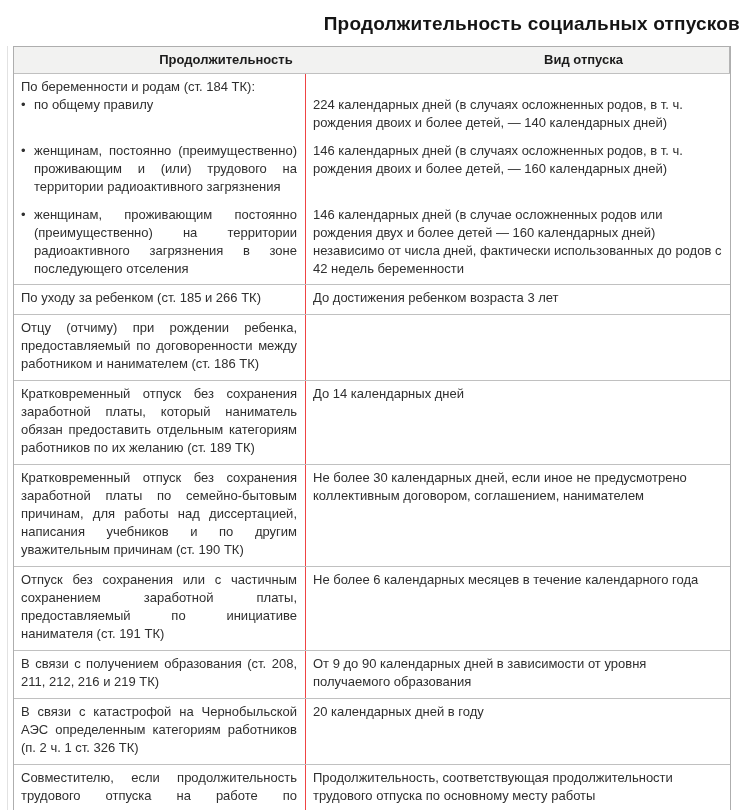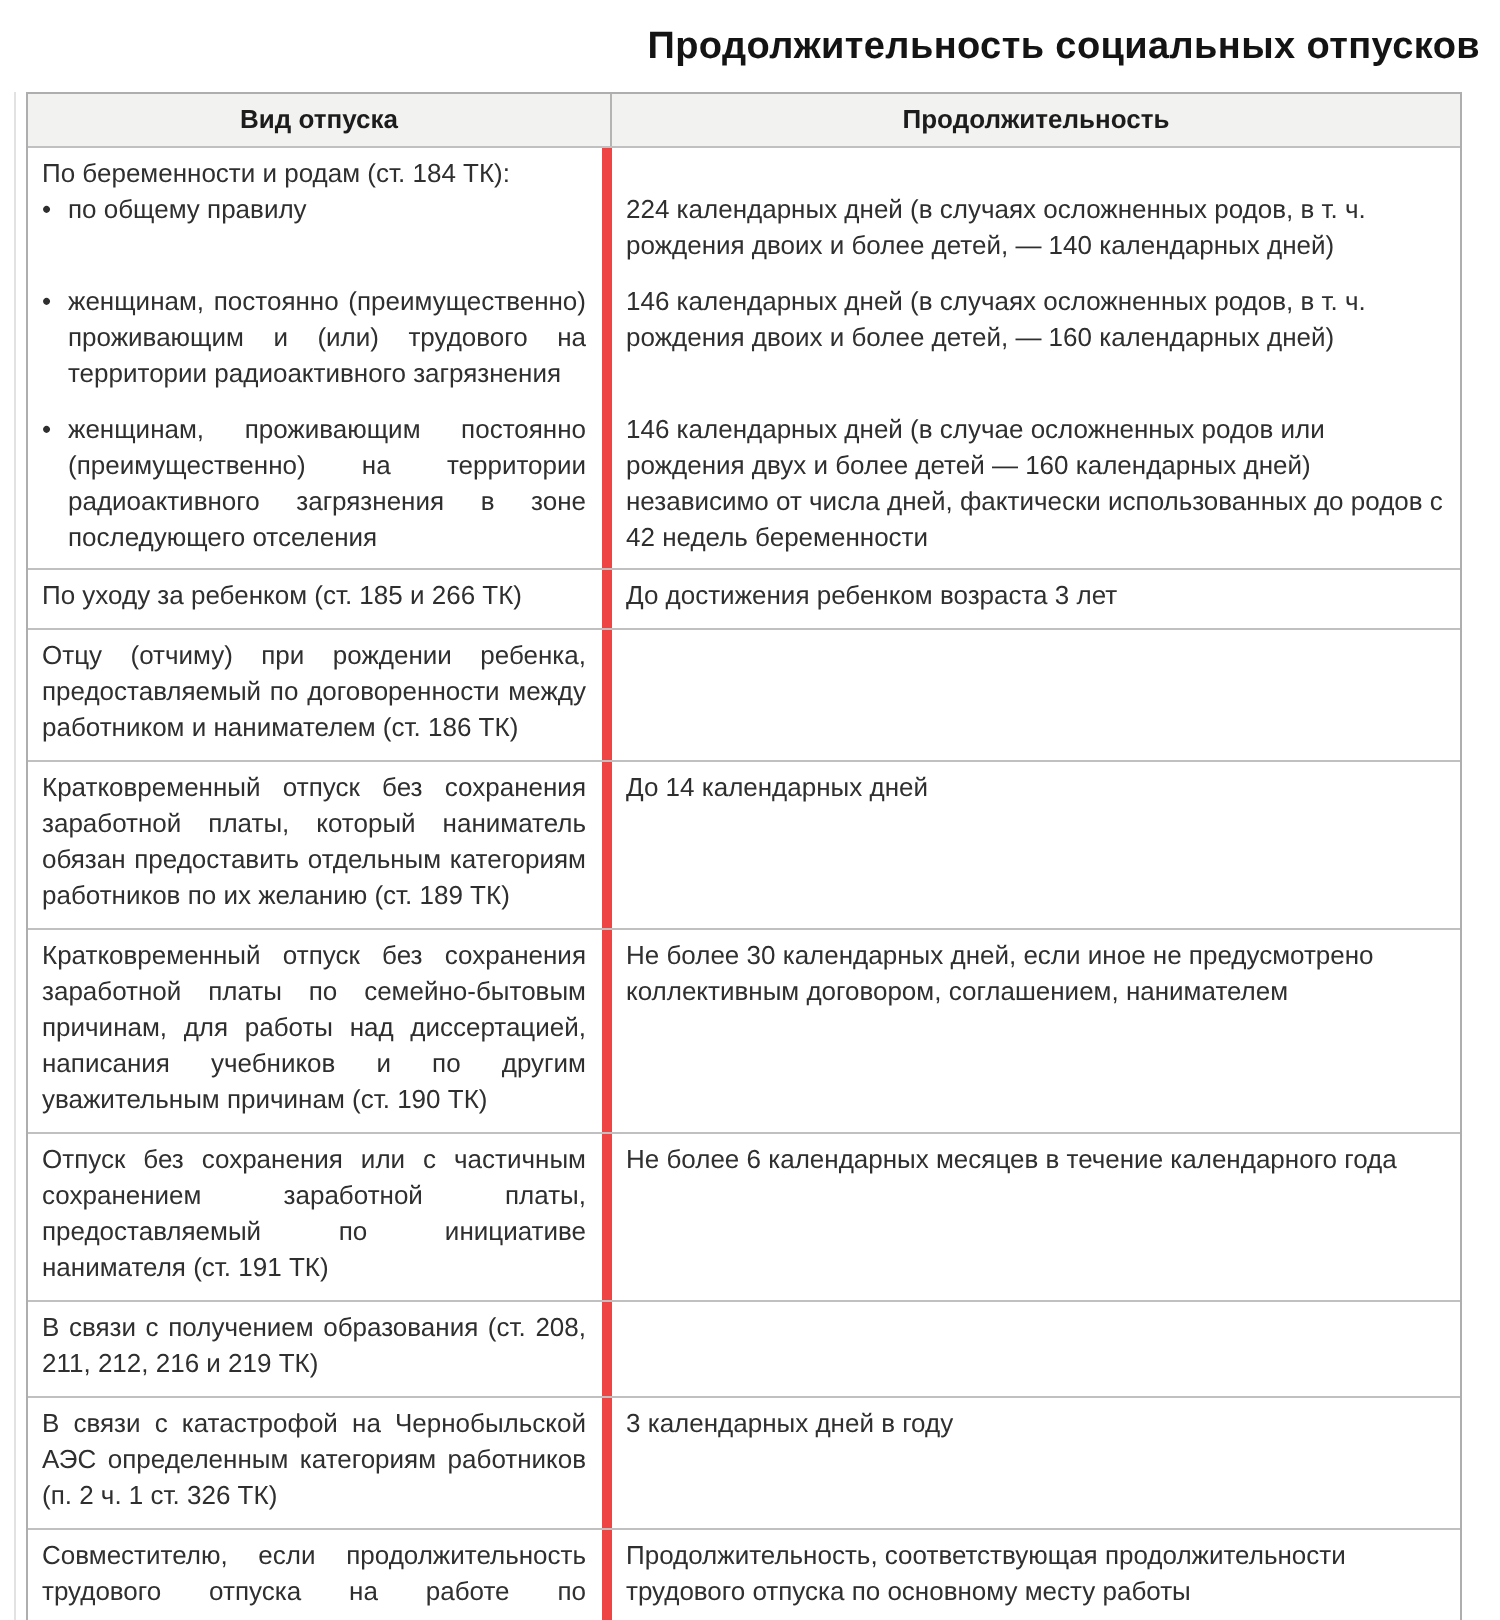--- a/index.html
+++ b/index.html
@@ -39,21 +39,21 @@
     display:flex;
     border-top:1px solid #c0c0c0;
     font-size:13px;line-height:18px;
   }
   .cell{
     box-sizing:border-box;
     padding:4px 8px 7px 7px;
   }
   .cell.left{
     width:292px;
-    border-right:5px solid #ef4444;
+    border-right:1px solid #ef4444;
     text-align:justify;
   }
   .cell.right{ flex:1; }
   
   .row.group{ flex-direction:column; }
   .pair{ display:flex; }
   .pair .cell{ padding-top:0; padding-bottom:10px; }
   .pair:first-child .cell{ padding-top:4px; }
   .pair:last-child .cell{ padding-bottom:6px; }
   .bullet-item{ display:flex; }
@@ -64,22 +64,22 @@
 </head>
 <body>
 
 <div class="page-edge"></div>
 
 <div class="title">Продолжительность социальных отпусков</div>
 
 <div class="table">
 
   <div class="thead">
+    <div class="th right">Продолжительность</div>
     <div class="th left">Вид отпуска</div>
-    <div class="th right">Продолжительность</div>
   </div>
 
   <div class="row group">
     <div class="pair">
       <div class="cell left">
         <div>По беременности и родам (ст. 184 ТК):</div>
         <div class="bullet-item">
           <span class="marker">•</span>
           <span class="btext">по общему правилу</span>
         </div>
@@ -133,25 +133,26 @@
     <div class="cell right">Не более 30 календарных дней, если иное не предусмотрено коллективным договором, соглашением, нанимателем</div>
   </div>
 
   <div class="row">
     <div class="cell left">Отпуск без сохранения или с частичным сохранением заработной платы, предоставляемый по инициативе нанимателя (ст. 191 ТК)</div>
     <div class="cell right">Не более 6 календарных месяцев в течение календарного года</div>
   </div>
 
   <div class="row">
     <div class="cell left">В связи с получением образования (ст. 208, 211, 212, 216 и 219 ТК)</div>
+    <div class="cell right">От 9 до 90 календарных дней в зависимости от уровня получаемого образования</div>
   </div>
 
   <div class="row">
     <div class="cell left">В связи с катастрофой на Чернобыльской АЭС определенным категориям работников (п. 2 ч. 1 ст. 326 ТК)</div>
-    <div class="cell right">3 календарных дней в году</div>
+    <div class="cell right">20 календарных дней в году</div>
   </div>
 
   <div class="row">
     <div class="cell left">Совместителю, если продолжительность трудового отпуска на работе по совместительству меньше, чем продолжительность трудового отпуска по основному месту работы (ч. 3 ст. 347 ТК)</div>
     <div class="cell right">Продолжительность, соответствующая продолжительности трудового отпуска по основному месту работы</div>
   </div>
 
 </div>
 
 </body></html>

